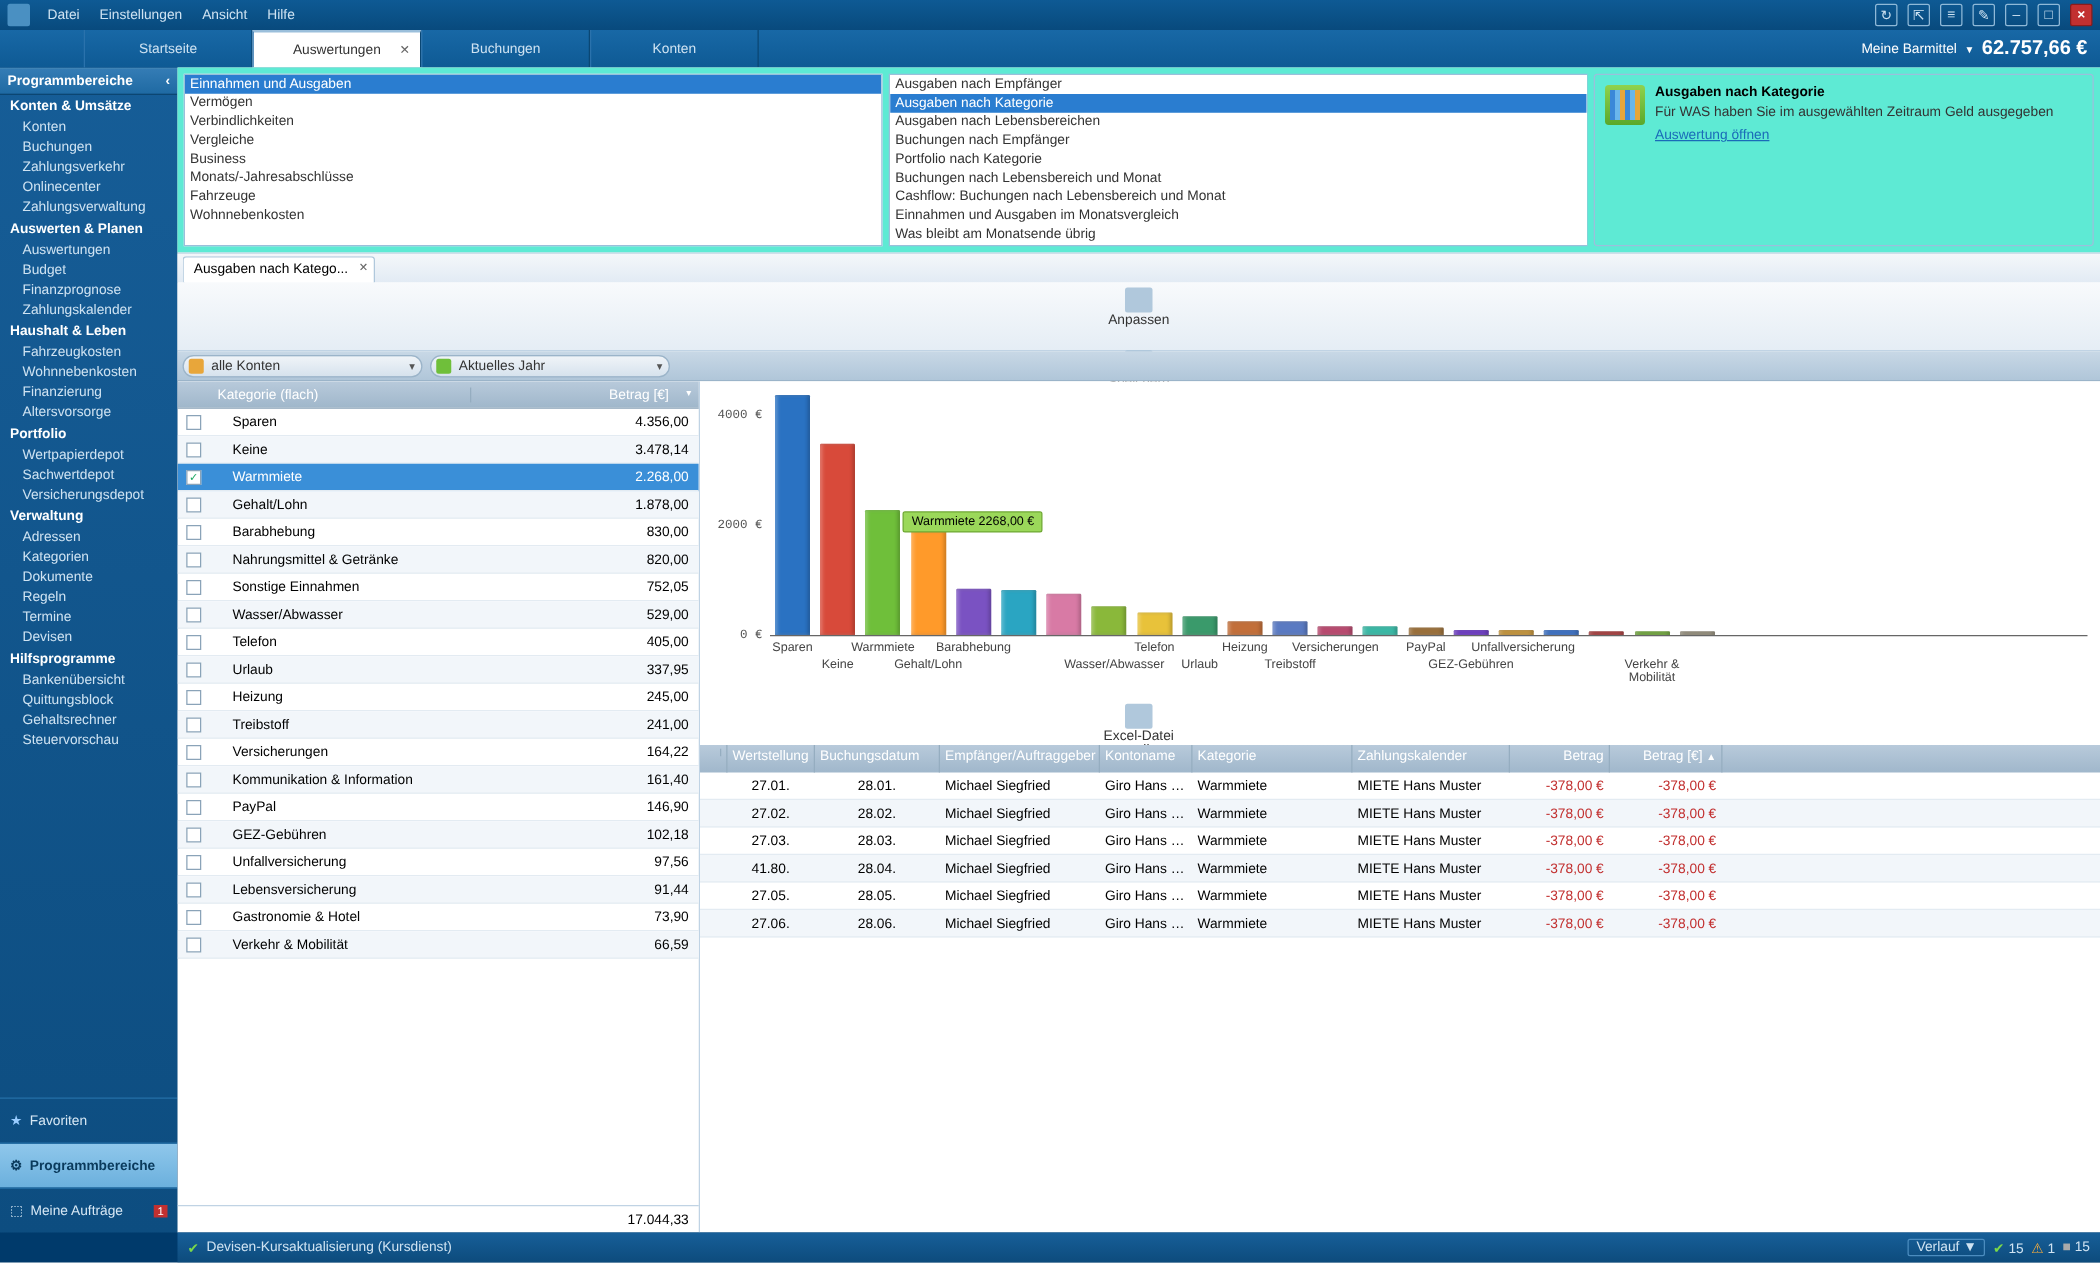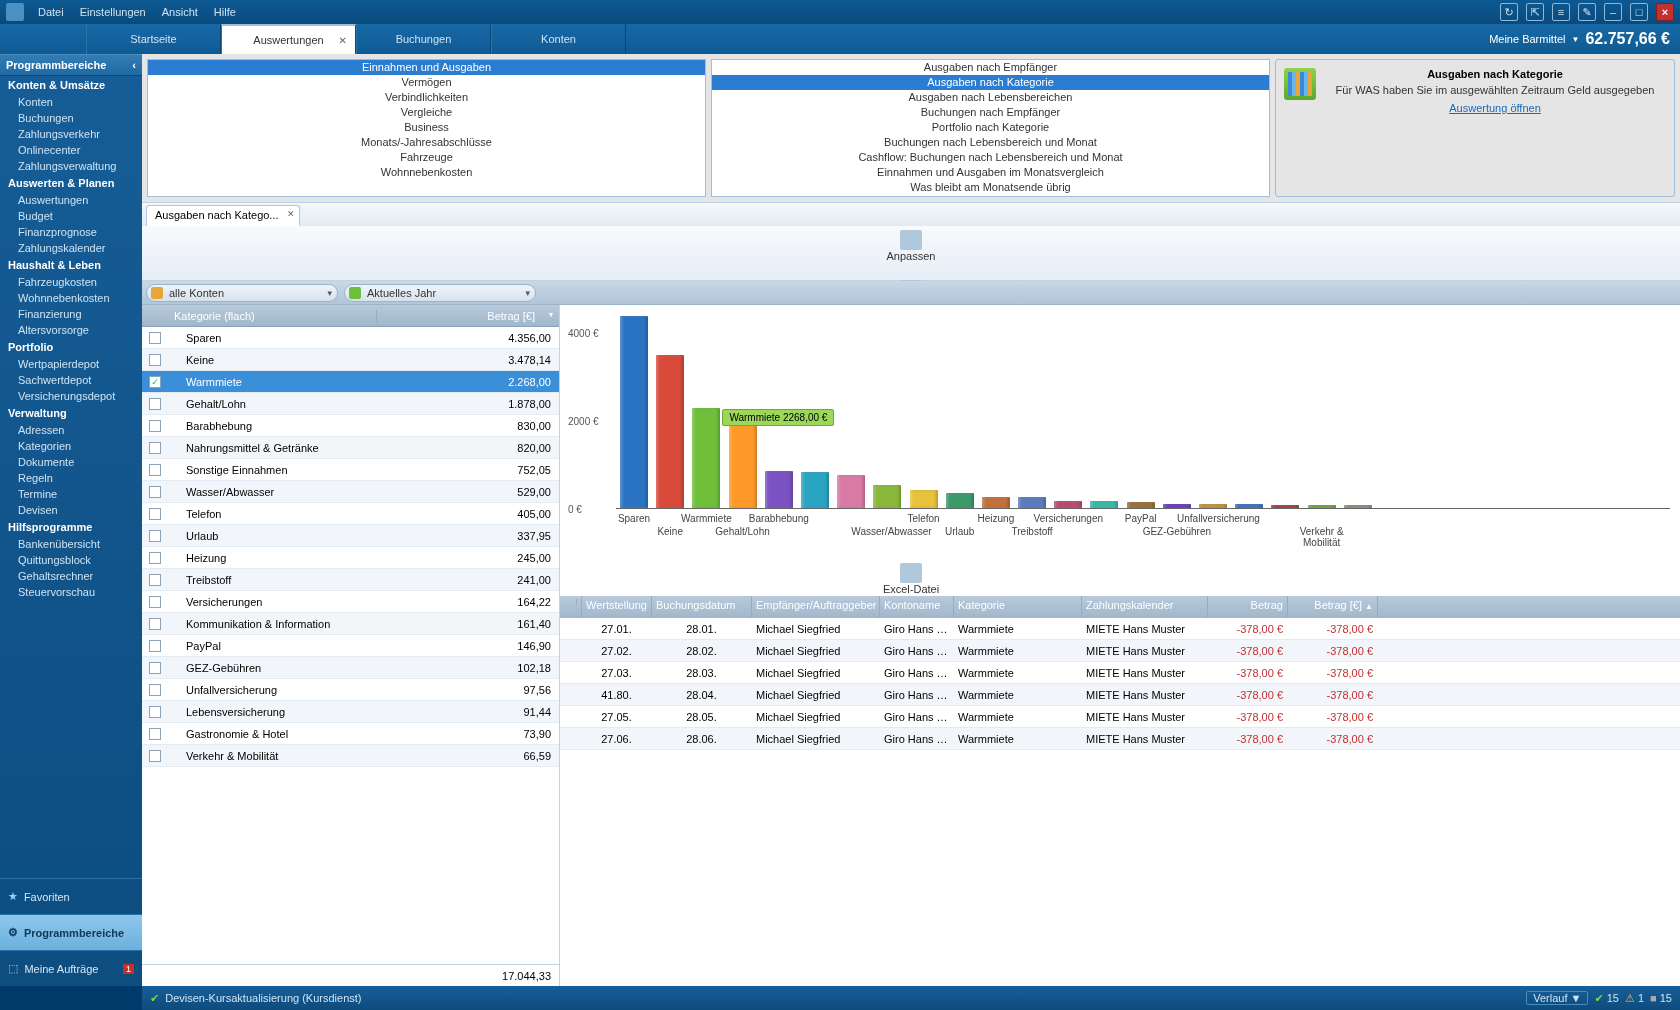--- a/index.html
+++ b/index.html
@@ -7,21 +7,21 @@
 
 
 .menubar { height:24px; background:linear-gradient(#0e5a94,#084a7d); color:#cfe3f2; display:flex; align-items:center; padding:0 6px; }
 .menubar .app-ico { width:18px; height:18px; background:#4a90c2; border-radius:2px; margin-right:6px; }
 .menubar span { padding:0 8px; }
 .menubar .right { margin-left:auto; display:flex; gap:8px; align-items:center; }
 .menubar .right .ico { width:18px; height:18px; border:1px solid #8fb9d8; border-radius:2px; display:flex; align-items:center; justify-content:center; color:#cfe3f2; font-size:11px; }
 .menubar .right .close { background:#c23030; border-color:#8a1c1c; color:#fff; font-weight:bold; }
 
 
-.tabrow { height:30px; background:linear-gradient(#1868a6,#0e5a94); display:flex; align-items:stretch; padding-left:86px; }
+.tabrow { height:30px; background:linear-gradient(#1868a6,#0e5a94); display:flex; align-items:stretch; padding-left:67px; }
 .tabrow .tab { width:135px; display:flex; align-items:center; justify-content:center; color:#cfe3f2; border-left:1px solid #2a72ac; border-right:1px solid #0a4774; position:relative; }
 .tabrow .tab.active { background:#fff; color:#333; border-top:2px solid #9bbfdb; }
 .tabrow .tab .x { position:absolute; right:8px; color:#666; font-size:10px; }
 .tabrow .balance { margin-left:auto; display:flex; align-items:center; padding:0 10px; color:#fff; gap:6px; }
 .tabrow .balance .lbl { font-size:11px; }
 .tabrow .balance .amt { font-size:16px; font-weight:bold; }
 .tabrow .balance .dd { font-size:8px; }
 
 
 .sidebar { position:absolute; left:0; top:54px; width:142px; bottom:24px; background:linear-gradient(#165d97,#0d4d80); color:#d6e7f4; overflow:hidden; }
@@ -31,21 +31,21 @@
 .sidebar .itm { padding:2px 8px 2px 18px; color:#cfe3f2; font-size:11px; }
 .sidebar .bottom { position:absolute; bottom:0; left:0; right:0; }
 .sidebar .bot-btn { height:36px; display:flex; align-items:center; padding:0 8px; border-top:1px solid #2470a8; gap:6px; }
 .sidebar .bot-btn.active { background:linear-gradient(#8fc7eb,#6bb0dd); color:#0a3a5c; font-weight:bold; }
 .sidebar .badge { background:#c23030; color:#fff; padding:0 3px; font-size:9px; margin-left:auto; }
 
 
 .main { position:absolute; left:142px; right:0; top:54px; bottom:24px; background:#fff; display:flex; flex-direction:column; }
 
 
-.selrow { display:flex; gap:5px; padding:5px; height:148px; background:#e5e5e5;text-align:center; }
+.selrow { display:flex; gap:5px; padding:5px; height:148px; background:#5eead4; }
 .selbox { flex:1; border:1px solid #9bbfdb; background:#fff; overflow:auto; }
 .selbox .opt { padding:0 4px; line-height:15px; color:#333; }
 .selbox .opt.sel { background:#2a7dd0; color:#fff; }
 .infobox { width:400px; border:1px solid #9bbfdb; border-radius:3px; padding:8px 8px 8px 48px; position:relative; }
 .infobox .icon { position:absolute; left:8px; top:8px; width:32px; height:32px; background:linear-gradient(#8fd24e,#5aa82a); border-radius:3px; }
 .infobox .icon::after{content:"";position:absolute;inset:4px;background:repeating-linear-gradient(90deg,#3a88d8 0 4px,#6ab6ec 4px 8px,#e8a63a 8px 12px);}
 .infobox .ttl { font-weight:bold; margin-bottom:4px; }
 .infobox .desc { color:#333; margin-bottom:6px; }
 .infobox a { color:#1a6bb8; text-decoration:underline;margin-top:19px; }
 
@@ -85,21 +85,21 @@
 .grow .c1 { width:26px; display:flex; justify-content:center; }
 .grow .cb { width:12px; height:12px; border:1px solid #8aa3b8; background:#fff; display:flex; align-items:center; justify-content:center; font-size:9px; color:#2a6; }
 .grow .c2 { flex:1; padding-left:18px; }
 .grow .c3 { width:182px; text-align:right; padding-right:8px; }
 .grid-total { height:22px; border-top:1px solid #c0d3e4; display:flex; }
 .grid-total .t3 { margin-left:auto; width:182px; text-align:right; padding-right:8px; line-height:22px; }
 
 
 .chart-area { height:256px; position:relative; padding:6px 0 0 8px; background:#fff; }
 .chart-canvas { position:absolute; left:56px; right:10px; top:10px; height:194px; border-bottom:1px solid #666; }
-.ytick { position:absolute; left:-48px; width:42px; text-align:left; font-size:10px; color:#555; transform:translateY(-50%); }
+.ytick { position:absolute; left:-48px; width:42px; text-align:right; font-size:10px; color:#555; transform:translateY(-50%);font-family:Liberation Mono, monospace; }
 .bar { position:absolute; bottom:0; width:28px; border-radius:1px 1px 0 0; box-shadow:inset -2px 0 3px rgba(0,0,0,.2), inset 2px 0 3px rgba(255,255,255,.25); }
 .bar-label { position:absolute; text-align:center; font-size:10px; color:#444; transform:translateX(-50%); width:72px; line-height:11px; }
 .bar-tip { position:absolute; background:#9bd85a; border:1px solid #6fa833; padding:2px 6px; font-size:10px; border-radius:2px; white-space:nowrap; }
 
 
 .txhead { background:linear-gradient(#b8cadb,#a0b7cb); height:22px; display:flex; color:#fff;margin-top:35px; }
 .txhead div { border-right:1px solid #95adc0; padding:3px 4px; }
 .txbody { flex:1; overflow:auto; }
 .txrow { display:flex; height:22px; align-items:center; border-bottom:1px solid #e3ebf2; }
 .txrow:nth-child(even){ background:#f2f6fa; }

